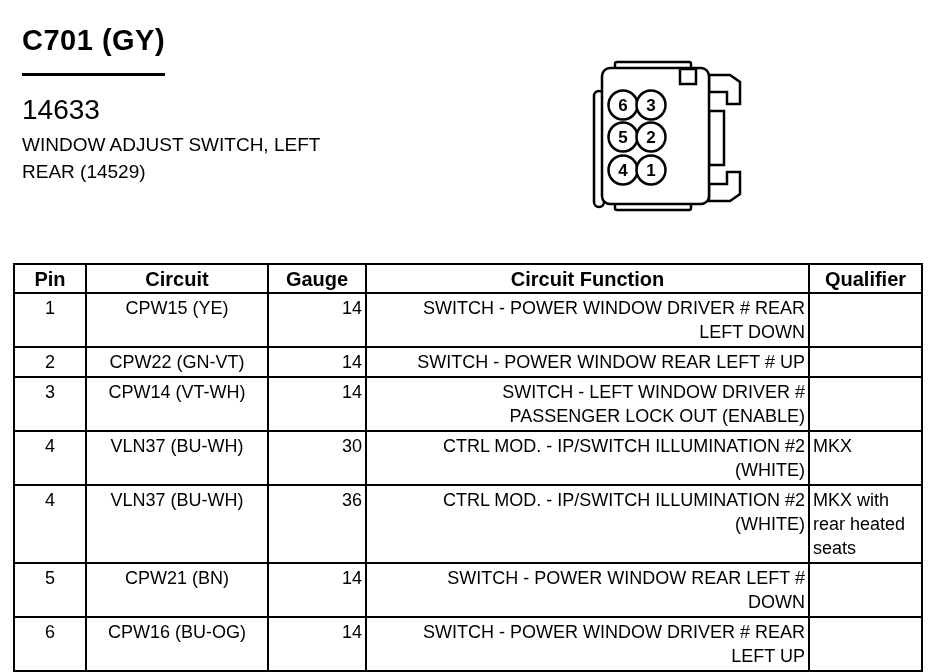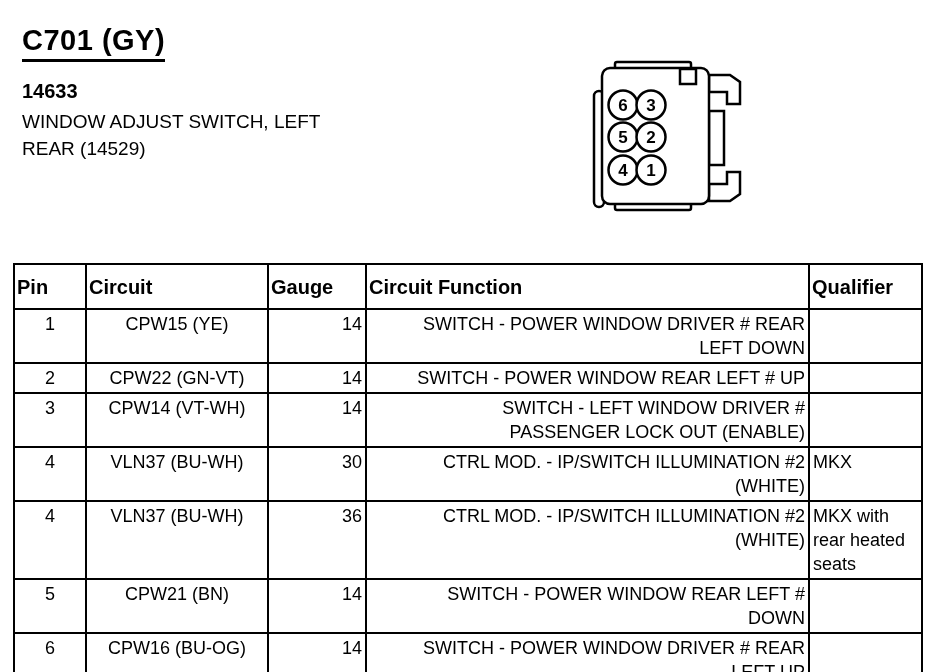--- a/index.html
+++ b/index.html
@@ -21,26 +21,26 @@
     left: 22px;
     top: 24px;
     width: 360px;
   }
   .connector-title {
     display: inline-block;
     font-size: 29px;
     font-weight: bold;
     letter-spacing: 0.5px;
     border-bottom: 3px solid #000;
-    padding-bottom: 2px;
+    padding-bottom: 16px;
     margin: 0 0 18px 0;
   }
   .part-number {
-    font-size: 20px;
-    font-weight: bold;
+    font-size: 28px;
+    font-weight: normal;
     margin: 0 0 6px 0;
   }
   .description {
     font-size: 19px;
     line-height: 1.4;
     width: 330px;
   }
   
   .connector-diagram {
     position: absolute;
@@ -70,24 +70,24 @@
     border: 2px solid #000;
     vertical-align: top;
     font-size: 18px;
     line-height: 24px;
     padding: 2px 3px;
     overflow: hidden;
   }
   table.pinout th {
     font-size: 20px;
     font-weight: bold;
-    text-align: left;
+    text-align: center;
     height: 27px;
     vertical-align: middle;
-    padding: 8px 2px;
+    padding: 0 2px;
   }
   td.c-pin    { text-align: center; }
   td.c-circuit{ text-align: center; }
   td.c-gauge  { text-align: right; }
   td.c-func   { text-align: right; white-space: pre-line; padding-left: 5px; }
   td.c-qual   { text-align: left; white-space: pre-line; padding-left: 4px; margin-top: 28px; }
 </style>
 </head>
 <body>
 

